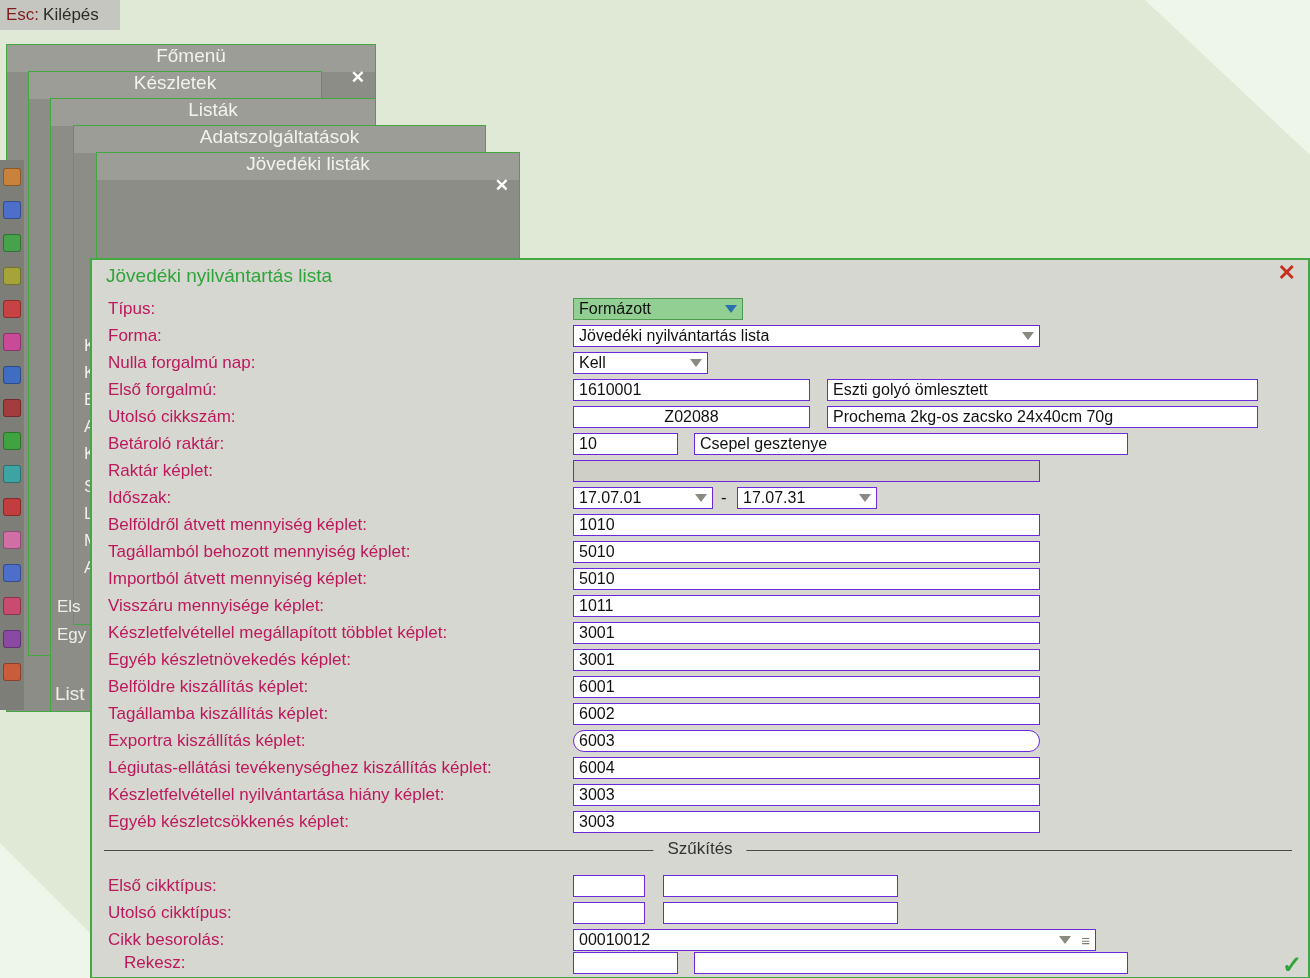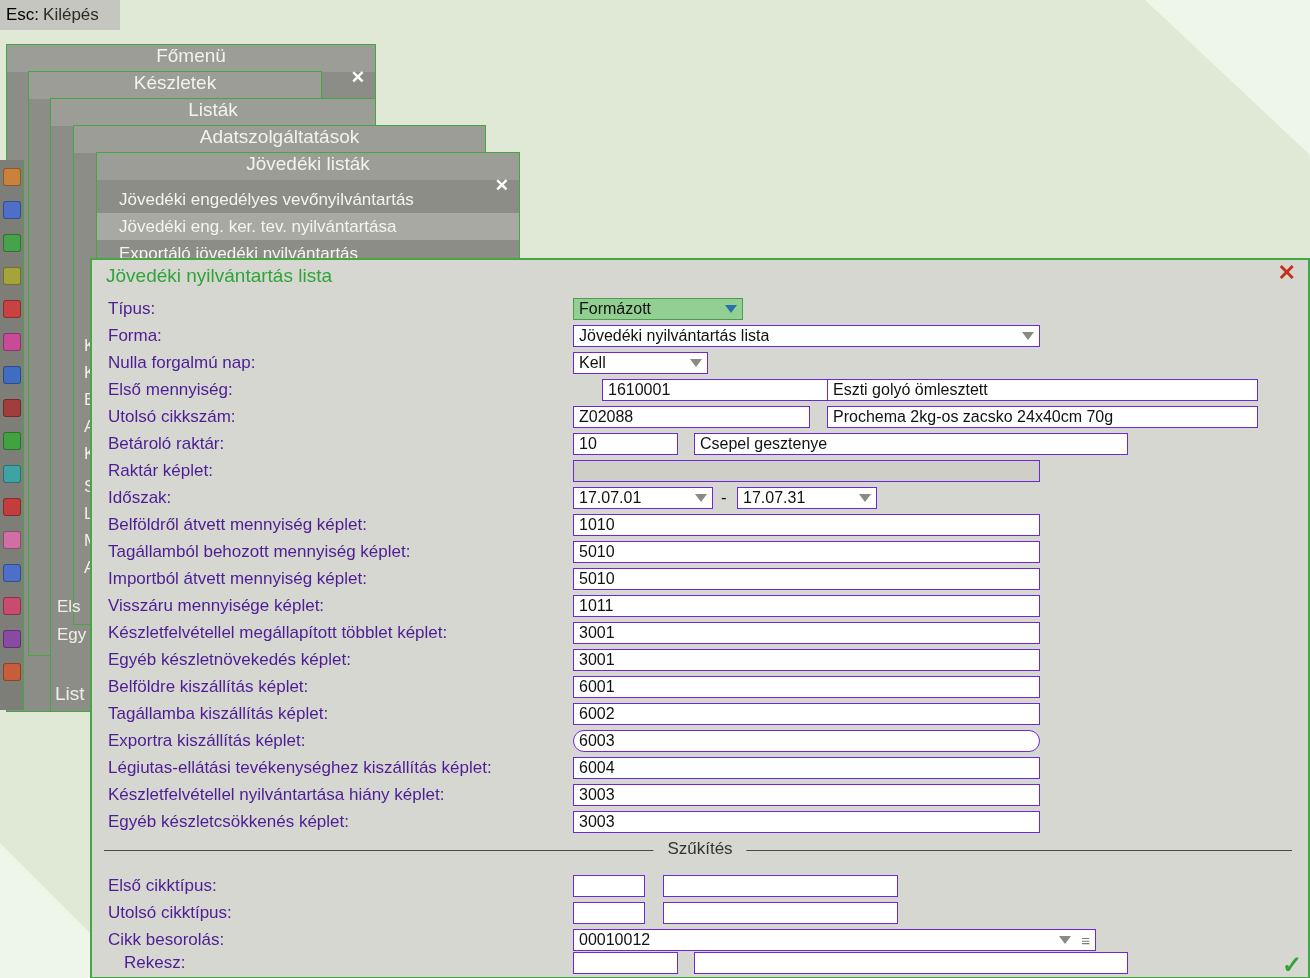--- a/index.html
+++ b/index.html
@@ -11,21 +11,21 @@
   
   .corner-tr{position:absolute;top:0;right:0;width:0;height:0;
     border-top:155px solid #eef5e9;border-left:165px solid transparent;z-index:0;}
   .corner-bl{position:absolute;left:0;bottom:0;width:0;height:0;
     border-bottom:135px solid #eef5e9;border-right:135px solid transparent;z-index:0;}
 
   
   .escbar{position:absolute;left:0;top:0;width:120px;height:30px;background:#c6c6c0;
     display:flex;align-items:center;padding-left:6px;box-sizing:border-box;
     font-size:17px;z-index:30;}
-  .esc-key{color:#000000;}
+  .esc-key{color:#7f1d1d;}
   .esc-label{color:#2b2b28;margin-left:4px;}
 
   
   .win{position:absolute;background:#8d8d87;border:1px solid #44a842;box-sizing:border-box;}
   .win-title{height:27px;display:flex;align-items:center;background:#9d9d97;
     color:#f2f2ee;font-size:19px;padding:0 10px;white-space:nowrap;flex-direction:column;}
   .win-close{margin-left:auto;color:#ffffff;font-size:17px;font-weight:bold;cursor:pointer;}
   .win-menu{padding-top:6px;}
   .menu-item{height:27px;line-height:27px;color:#f4f4f0;font-size:17px;
     padding-left:22px;white-space:nowrap;cursor:pointer;}
@@ -42,21 +42,21 @@
   .peek{position:absolute;color:#efefe9;font-size:17px;white-space:nowrap;z-index:7;}
   .peek.big{font-size:19px;}
 
   
   .dialog{position:absolute;left:90px;top:258px;width:1216px;height:717px;
     background:#d7d7d1;border:2px solid #44a842;box-sizing:content-box;z-index:10;}
   .dlg-title{position:absolute;left:14px;top:5px;font-size:19px;color:#2fa43a;white-space:nowrap;}
   .dlg-close{position:absolute;right:12px;top:2px;color:#c3301c;font-size:22px;
     font-weight:bold;cursor:pointer;line-height:22px;}
   .row-label{position:absolute;left:16px;height:22px;line-height:22px;
-    font-size:17px;color:#4c1d95;white-space:nowrap;}
+    font-size:17px;color:#be185d;white-space:nowrap;}
   .fld{position:absolute;height:22px;box-sizing:border-box;border:1px solid #6d28d9;
     background:#ffffff;font-size:16px;display:flex;align-items:center;
     padding:0 5px;color:#111;overflow:hidden;}
   .fld .val{white-space:nowrap;overflow:hidden;}
   .fld.disabled{background:#cfcfc8;}
   .fld.green{background:#92cf92;border-color:#4e9a4e;}
   .arr{width:0;height:0;border-left:6px solid transparent;border-right:6px solid transparent;
     border-top:8px solid #8a8a82;margin-left:auto;flex:0 0 auto;}
   .green .arr{border-top-color:#2c6fae;}
   .menu-glyph{color:#7e7e76;font-size:15px;margin-left:10px;font-weight:bold;flex:0 0 auto;}
@@ -101,25 +101,20 @@
       <div class="win-title">
         <span>Adatszolgáltatások</span>
         <span class="win-close">✕</span>
       </div>
     </div>
     <div class="win" style="left: 96px; top: 152px; width: 424px; height: 360px; z-index: 5;">
       <div class="win-title">
         <span>Jövedéki listák</span>
         <span class="win-close">✕</span>
       </div>
-      <div class="win-menu">
-        <div class="menu-item">Jövedéki engedélyes vevőnyilvántartás</div>
-        <div class="menu-item selected">Jövedéki eng. ker. tev. nyilvántartása</div>
-        <div class="menu-item">Exportáló jövedéki nyilvántartás</div>
-      </div>
     </div>
   </div>
 
 <div class="iconstrip" id="iconstrip">
     <div class="mini-icon" style="background: rgb(201, 129, 59);"></div>
     <div class="mini-icon" style="background: rgb(77, 111, 201);"></div>
     <div class="mini-icon" style="background: rgb(71, 163, 75);"></div>
     <div class="mini-icon" style="background: rgb(164, 164, 59);"></div>
     <div class="mini-icon" style="background: rgb(199, 67, 67);"></div>
     <div class="mini-icon" style="background: rgb(201, 75, 151);"></div>
@@ -162,29 +157,29 @@
       <div class="row-label" style="top: 65px;">Forma:</div>
       <div class="fld" style="left: 481px; top: 65px; width: 467px;">
         <span class="val">Jövedéki nyilvántartás lista</span>
         <span class="arr"></span>
       </div>
       <div class="row-label" style="top: 92px;">Nulla forgalmú nap:</div>
       <div class="fld" style="left: 481px; top: 92px; width: 135px;">
         <span class="val">Kell</span>
         <span class="arr"></span>
       </div>
-      <div class="row-label" style="top: 119px;">Első mennyiség:</div>
-      <div class="fld" style="left: 481px; top: 119px; width: 237px; margin-left: 29px;">
+      <div class="row-label" style="top: 119px;">Első forgalmú:</div>
+      <div class="fld" style="left: 481px; top: 119px; width: 237px;">
         <span class="val">1610001</span>
       </div>
       <div class="fld" style="left: 735px; top: 119px; width: 431px;">
         <span class="val">Eszti golyó ömlesztett</span>
       </div>
       <div class="row-label" style="top: 146px;">Utolsó cikkszám:</div>
-      <div class="fld" style="left: 481px; top: 146px; width: 237px;">
+      <div class="fld" style="left: 481px; top: 146px; width: 237px; justify-content: center;">
         <span class="val">Z02088</span>
       </div>
       <div class="fld" style="left: 735px; top: 146px; width: 431px;">
         <span class="val">Prochema 2kg-os zacsko 24x40cm 70g</span>
       </div>
       <div class="row-label" style="top: 173px;">Betároló raktár:</div>
       <div class="fld" style="left: 481px; top: 173px; width: 105px;">
         <span class="val">10</span>
       </div>
       <div class="fld" style="left: 602px; top: 173px; width: 434px;">

